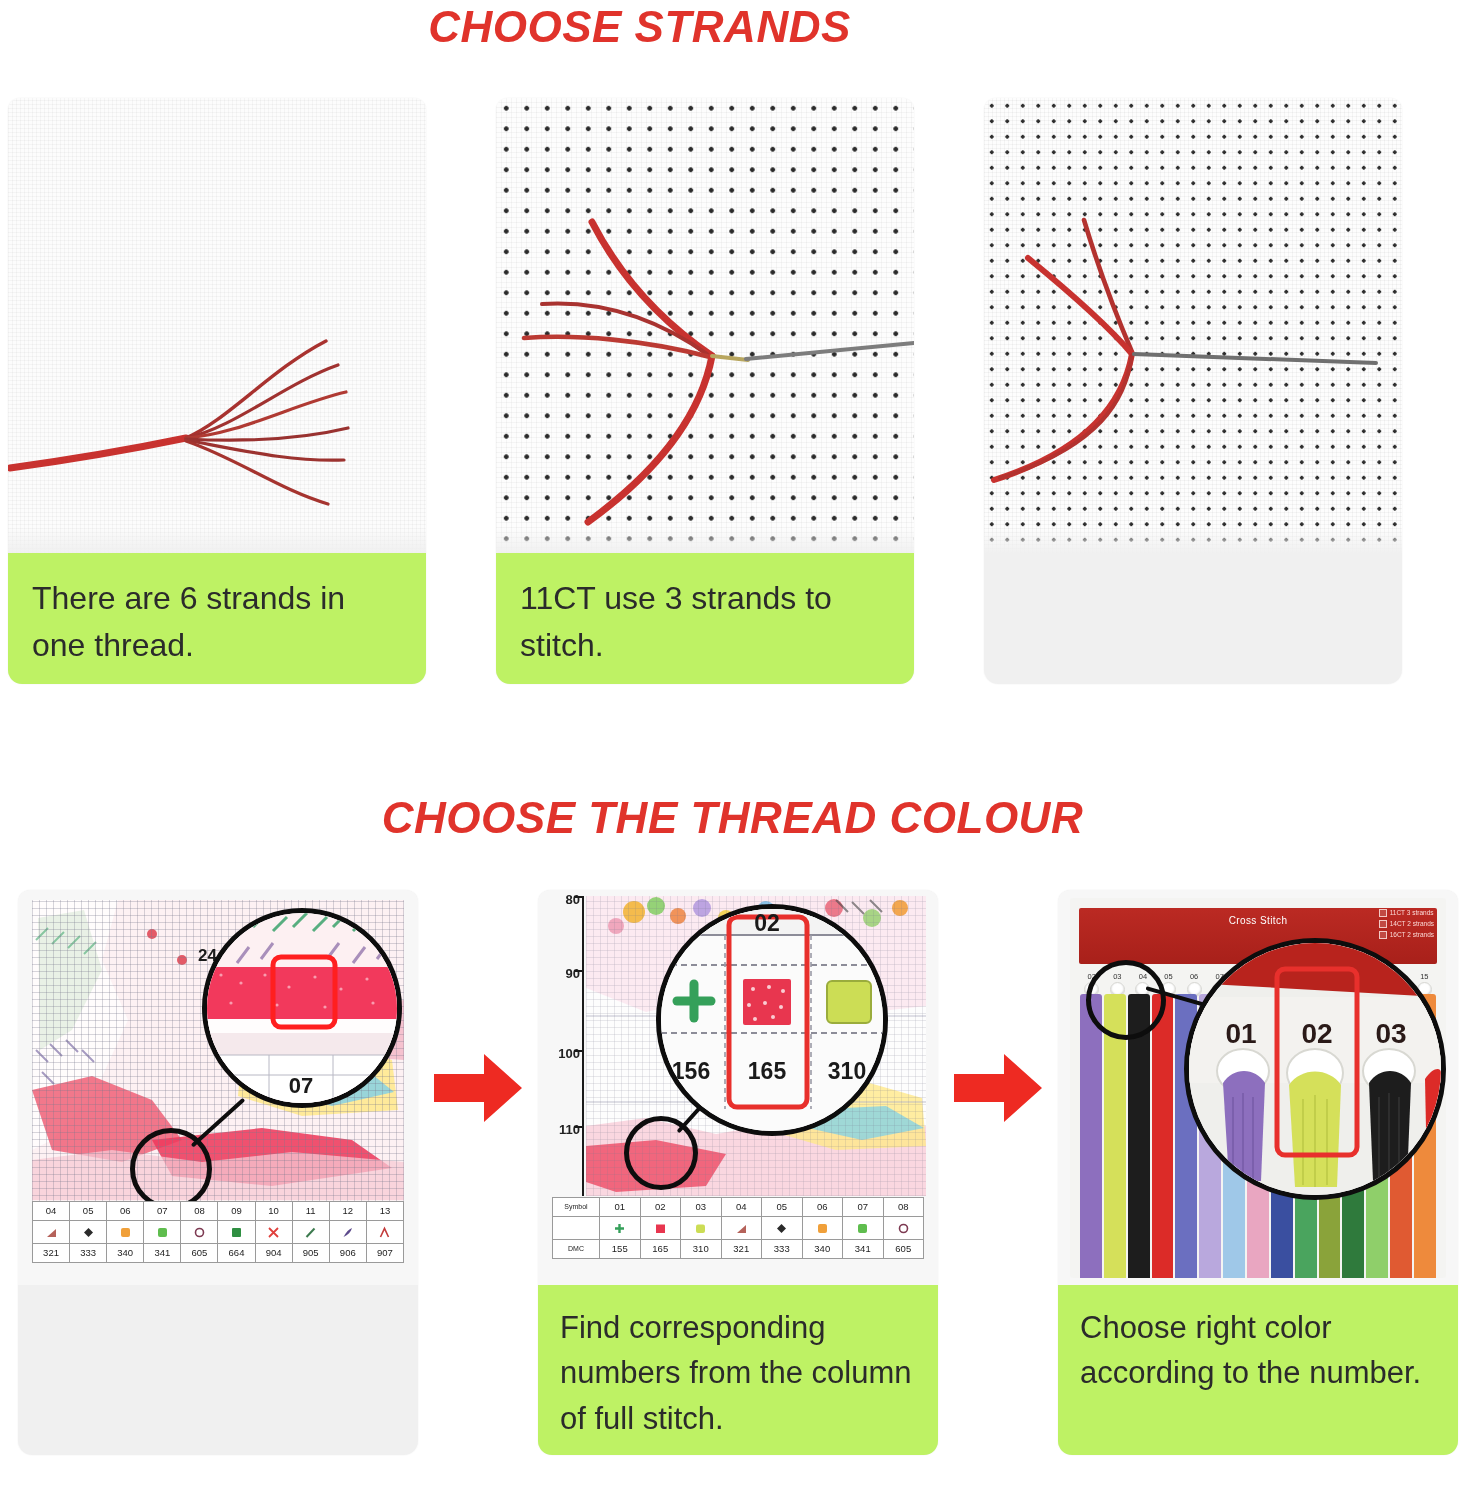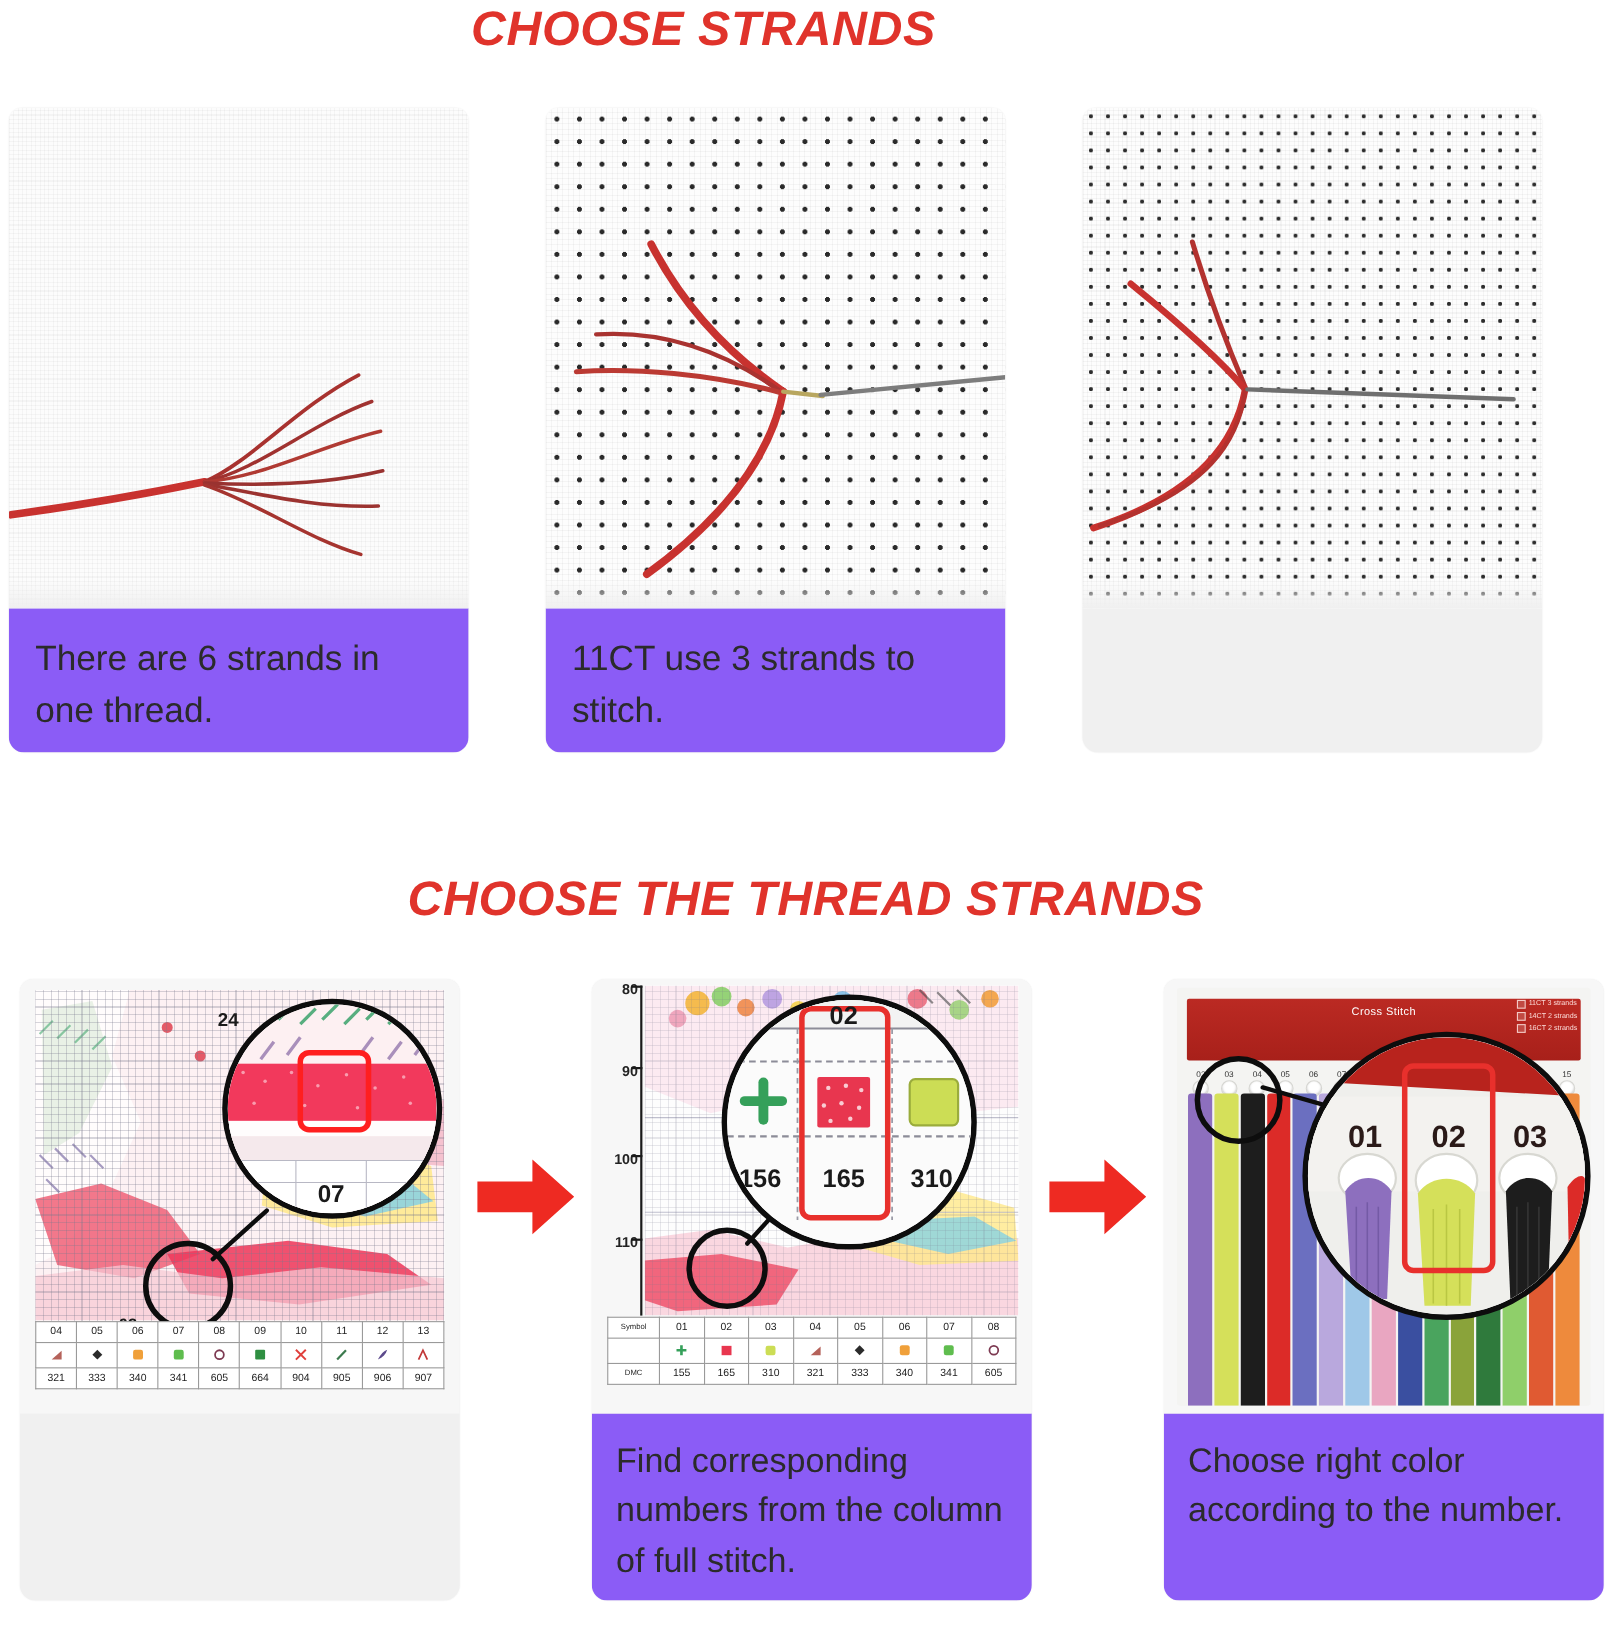--- a/index.html
+++ b/index.html
@@ -48,21 +48,21 @@
     width:418px;height:455px;
     position:relative;overflow:hidden;
     background:#fdfdfd;
   }
   .card .caption{
     flex:1;
     padding:22px 24px 16px 24px;
     font-size:32px;
     line-height:1.46;
     color:#2b2b2b;
-    background:#8b5cf6;
+    background:#bef264;
   }
 
   
   #row-colour .card{width:400px;}
   #row-colour .card .photo{width:400px;height:395px;background:#f7f7f7;}
   #row-colour .card .caption{padding:20px 22px 14px 22px;font-size:31px;}
 
   
   .arrow-wrap{
     width:120px;display:flex;align-items:flex-start;justify-content:center;
@@ -168,21 +168,21 @@
   .tc-numrow span{flex:1;text-align:center;font-size:7.5px;color:#333;}
   .tc-holes{position:absolute;left:9px;right:9px;top:84px;height:16px;display:flex;}
   .tc-holes i{flex:1;display:flex;justify-content:center;}
   .tc-holes i::before{
     content:"";width:13px;height:13px;border-radius:50%;
     background:#fff;box-shadow:inset 0 -1px 2px rgba(0,0,0,.25);
     border:1px solid #d6d6d2;
   }
   .tc-skeins{position:absolute;left:9px;right:9px;top:96px;bottom:0;display:flex;}
   .tc-skeins b{flex:1;margin:0 1px;border-radius:3px 3px 0 0;display:block;}
-  .chart-num{position:absolute;font-weight:bold;color:#1a1a1a;}
+  .chart-num{position:absolute;font-weight:bold;color:#1a1a1a;margin-top:28px;}
 </style>
 </head>
 <body>
 
 <div class="sheet">
 
   <div id="heading-1" class="heading">CHOOSE STRANDS</div>
 
   <div class="row" id="row-strands">
 
@@ -233,21 +233,21 @@
             <path d="M148 256 C140 300 110 350 10 382" stroke="#c8322f" stroke-width="6"></path>
             <path d="M148 257 C142 302 116 348 16 380" stroke="#b3322f" stroke-width="4"></path>
           </g>
           <path d="M150 256 L392 265" stroke="#6f6f6f" stroke-width="4" fill="none" stroke-linecap="round"></path>
         </svg>
         <div class="photo-fade"></div>
       </div>
     </div>
   </div>
 
-  <div id="heading-2" class="heading">CHOOSE THE THREAD STRANDS</div>
+  <div id="heading-2" class="heading">CHOOSE THE THREAD COLOUR</div>
 
   <div class="row" id="row-colour">
 
     <div class="card">
       <div class="photo">
         <div class="chart-box">
 
           <svg width="372" height="338" viewBox="0 0 372 338" style="position:absolute;left:0;top:0;">
             <rect x="0" y="0" width="372" height="338" fill="#fdf1f3"></rect>
             <path d="M0 0 L86 0 L70 60 L96 120 L64 190 L20 240 L0 250 Z" fill="#ffffff" opacity=".75"></path>

